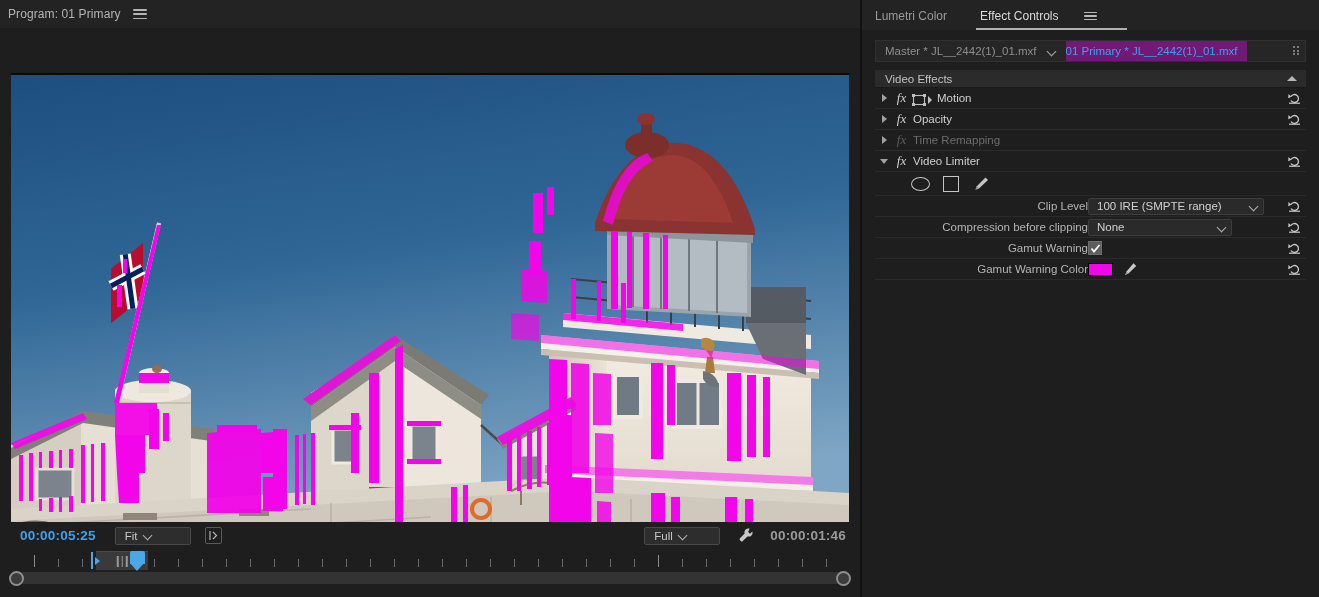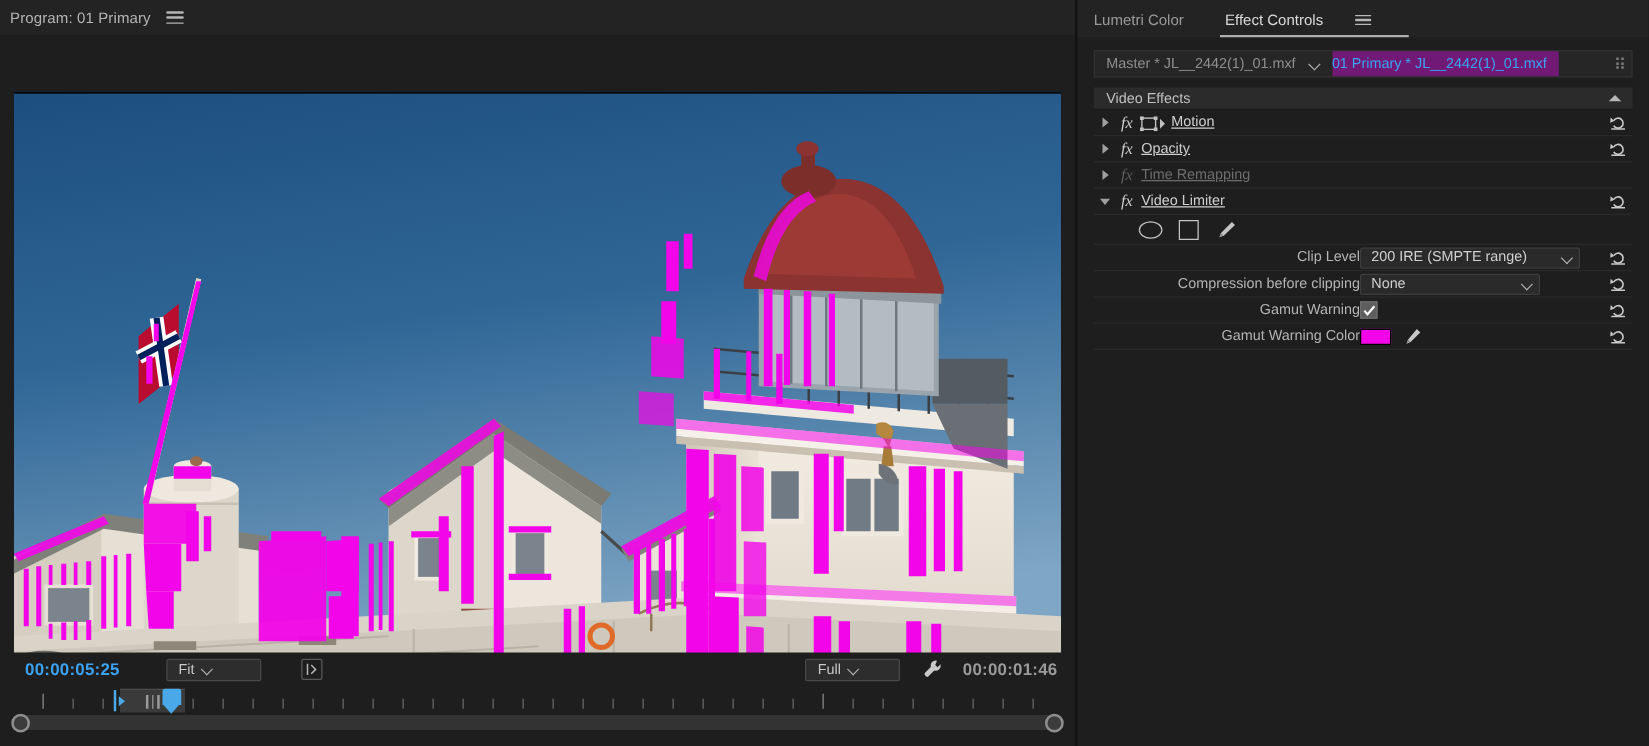--- a/index.html
+++ b/index.html
@@ -46,21 +46,20 @@
     overflow: hidden;
   }
   #video-canvas { position:absolute; inset:0; width:100%; height:100%; display:block; }
 
   
   #transport-bar {
     position: absolute; left: 0; bottom: 48px;
     width: 860px; height: 27px;
     display: flex; align-items: center;
     background: #1e1e1e;
-    gap: 18px;
   }
   .tc-blue { color: #3ca2f0; font-size: 13.5px; font-weight: bold;
     font-family: "Liberation Sans", sans-serif; letter-spacing: .2px; }
   .tc-grey { color: #9a9a9a; font-size: 13.5px; font-weight: bold;
     font-family: "Liberation Sans", sans-serif; letter-spacing: .2px; }
   #current-tc { margin-left: 20px; }
   .mini-select {
     margin-left: 19px; height: 18px; min-width: 76px;
     background: #2d2d2d; border: 1px solid #484848; border-radius: 2px;
     display: inline-flex; align-items: center; 
@@ -217,21 +216,21 @@
     color: #a0a0a0; font-size: 11px;
   }
   .disc .tri-r { width:0;height:0; border-top:4px solid transparent; border-bottom:4px solid transparent; border-left:5px solid #a0a0a0; }
   .disc .tri-d { width:0;height:0; border-left:4px solid transparent; border-right:4px solid transparent; border-top:5px solid #a0a0a0; }
   .fxglyph {
     font-family: "Liberation Serif", serif;
     font-style: italic; font-size: 13px; color: #cfcfcf;
     width: 17px; text-align:center;
   }
   .fxglyph.dim { color: #5c5c5c; }
-  .eff-name { font-size: 11.5px; color: #cfcfcf; margin-left: 3px; text-decoration: underline; }
+  .eff-name { font-size: 11.5px; color: #cfcfcf; margin-left: 3px; }
   .eff-name.dim { color: #6d6d6d; }
   .transform-ico { width: 22px; height: 12px; position: relative; margin-left: 2px; }
   .reset-btn { position: absolute; right: 4px; top: 3px; width: 15px; height: 15px; }
 
   
   .mask-row { height: 24px; display:flex; align-items:center; padding-left: 36px; gap: 13px;
      border-bottom: 1px solid #2a2a2a; }
   .mask-ellipse { width:19px; height:14px; border:1.5px solid #c4c4c4; border-radius: 50%; }
   .mask-rect { width:16px; height:16px; border:1.5px solid #c4c4c4; }
   .mask-pen { width:18px; height:16px; }
@@ -737,21 +736,21 @@
             <svg width="18" height="16" viewBox="0 0 18 16">
               <path d="M13.5 1.5 L16 4 L7 12.5 L3.5 13.8 L4.8 10.3 Z" fill="#c4c4c4"></path>
               <path d="M3.5 13.8 L4.8 10.3 L6.6 12.1 Z" fill="#8d8d8d"></path>
             </svg>
           </span>
         </div>
 
         <div class="param-row">
           <span class="param-label">Clip Level</span>
           <span class="param-select" style="width:176px">
-            <span>200 IRE (SMPTE range)</span>
+            <span>100 IRE (SMPTE range)</span>
             <span class="chev"></span>
           </span>
           <span class="reset-btn">
             <svg width="15" height="15" viewBox="0 0 15 15">
               <path d="M4 5.5 A4 4 0 1 1 4 9.5" fill="none" stroke="#c8c8c8" stroke-width="1.3"></path>
               <path d="M1.5 3 L4.5 5.8 L1.2 7.2 Z" fill="#c8c8c8"></path>
               <path d="M2 12.2 L13 12.2" stroke="#c8c8c8" stroke-width="1.2"></path>
             </svg>
           </span>
         </div>

